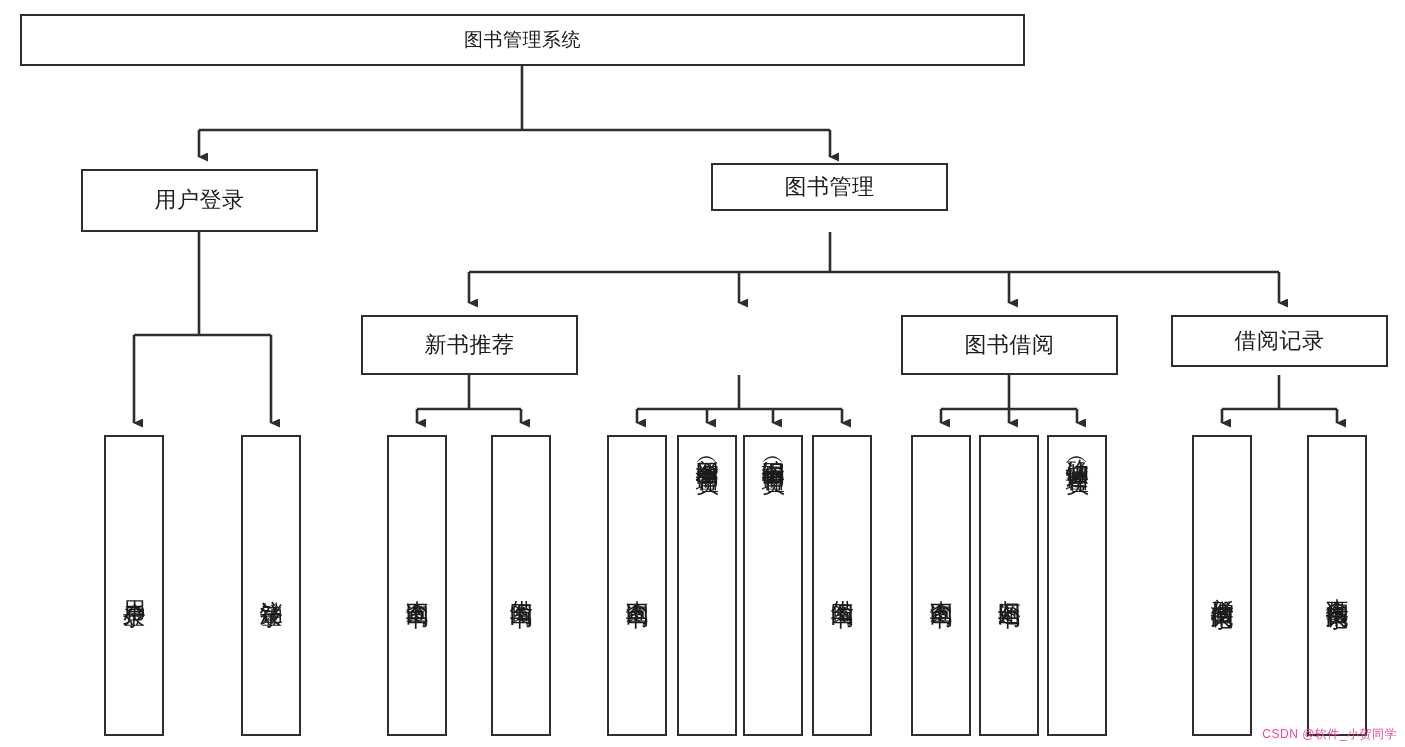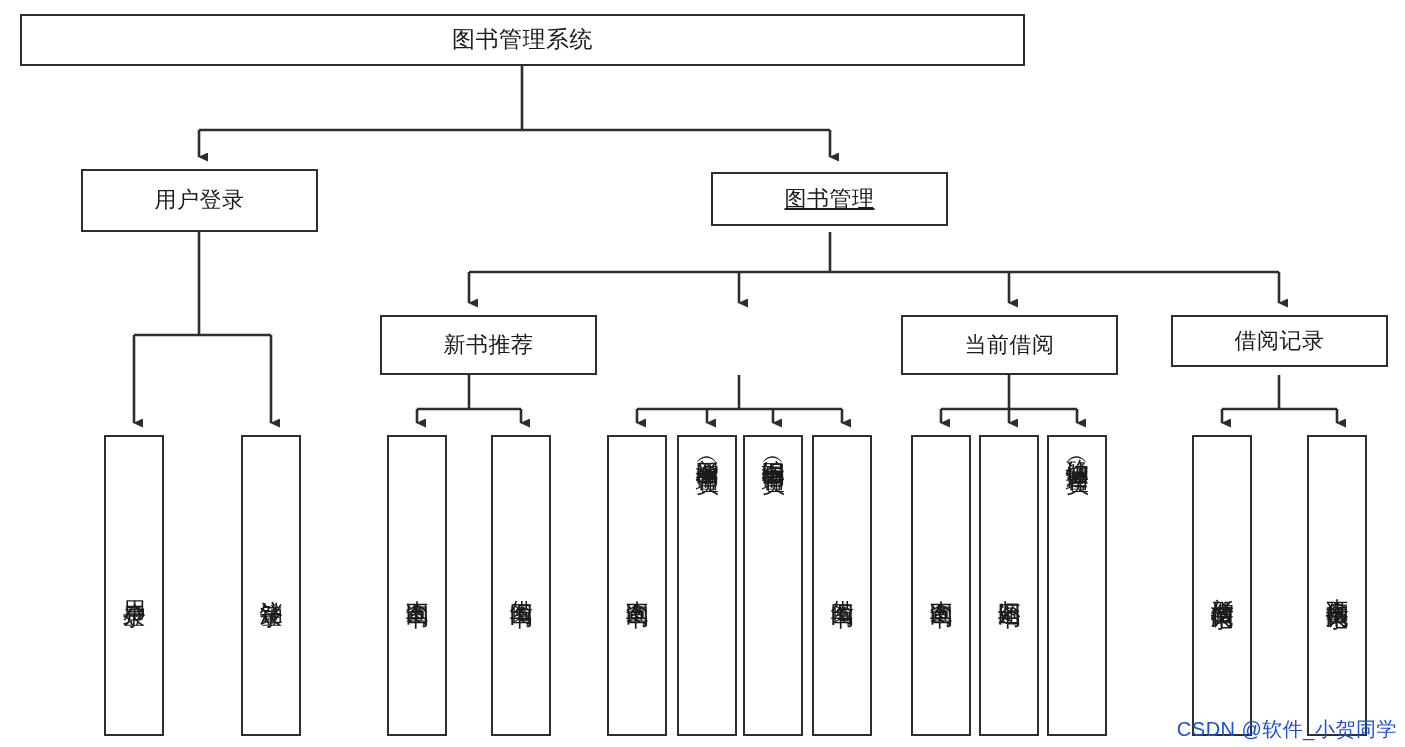--- a/index.html
+++ b/index.html
@@ -38,21 +38,21 @@
     display: block;
     text-align: center;
     line-height: 1.12;
     letter-spacing: 0.5px;
   }
   
   .h-node .label {
     font-size: 22px;
   }
   #node-root .label {
-    font-size: 23px;
+    font-size: 19px;
   }
   
   .v-node {
     align-items: flex-start;
     justify-content: center;
     padding-top: 0;
   }
   .v-node .label {
     writing-mode: vertical-rl;
     text-orientation: upright;
@@ -67,22 +67,22 @@
   .v-node.top-text {
     align-items: flex-start;
   }
   .v-node.top-text .label {
     margin-top: 4px;
   }
   #watermark {
     position: absolute;
     right: 8px;
     bottom: 4px;
-    font-size: 20px;
-    color: #1d4ed8;
+    font-size: 12px;
+    color: #ec4899;
     font-family: "Liberation Sans", "DejaVu Sans", sans-serif;
     letter-spacing: 0.5px;
     white-space: nowrap;
     user-select: none;
   }
 </style>
 </head>
 <body>
 
 <div id="canvas">
@@ -137,29 +137,29 @@
     </g>
   </svg>
 
   <div class="node h-node" id="node-root" style="left:20px; top:14px; width:1005px; height:52px;">
     <span class="label">图书管理系统</span>
   </div>
 
   <div class="node h-node" style="left:81px; top:169px; width:237px; height:63px;">
     <span class="label">用户登录</span>
   </div>
-  <div class="node h-node" style="left:711px; top:172px; width:237px; height:54px;text-decoration:underline;">
+  <div class="node h-node" style="left:711px; top:163px; width:237px; height:48px;">
     <span class="label">图书管理</span>
   </div>
 
-  <div class="node h-node" style="left:361px; top:315px; width:217px; height:60px;margin-left:19px;">
+  <div class="node h-node" style="left:361px; top:315px; width:217px; height:60px;">
     <span class="label">新书推荐</span>
   </div>
   <div class="node h-node" style="left:901px; top:315px; width:217px; height:60px;">
-    <span class="label">当前借阅</span>
+    <span class="label">图书借阅</span>
   </div>
   <div class="node h-node" style="left:1171px; top:315px; width:217px; height:52px;">
     <span class="label">借阅记录</span>
   </div>
 
   <div class="node v-node center-text" style="left:104px; top:435px; width:60px; height:301px;">
     <span class="label">用户登录</span>
   </div>
   <div class="node v-node center-text" style="left:241px; top:435px; width:60px; height:301px;">
     <span class="label">注销登录</span>

